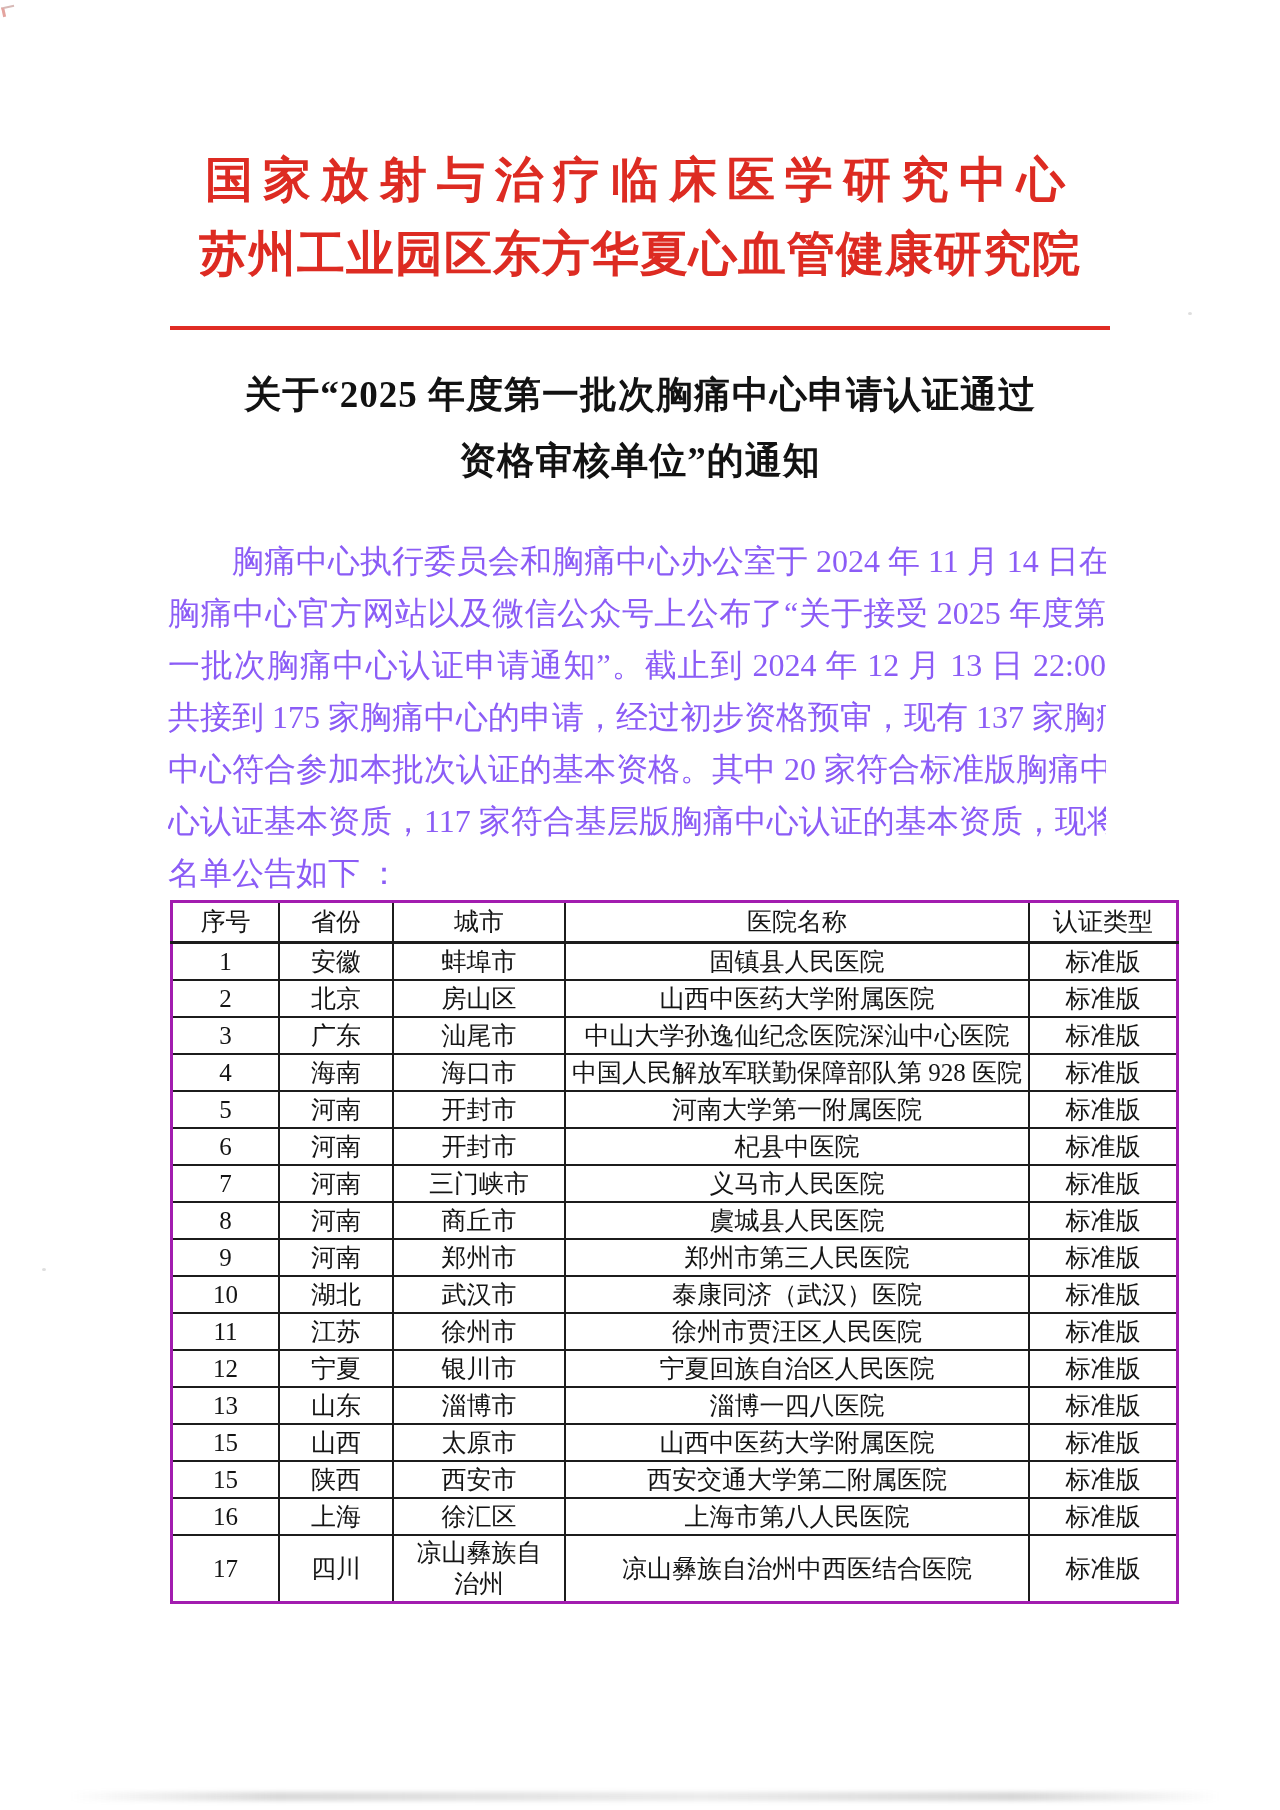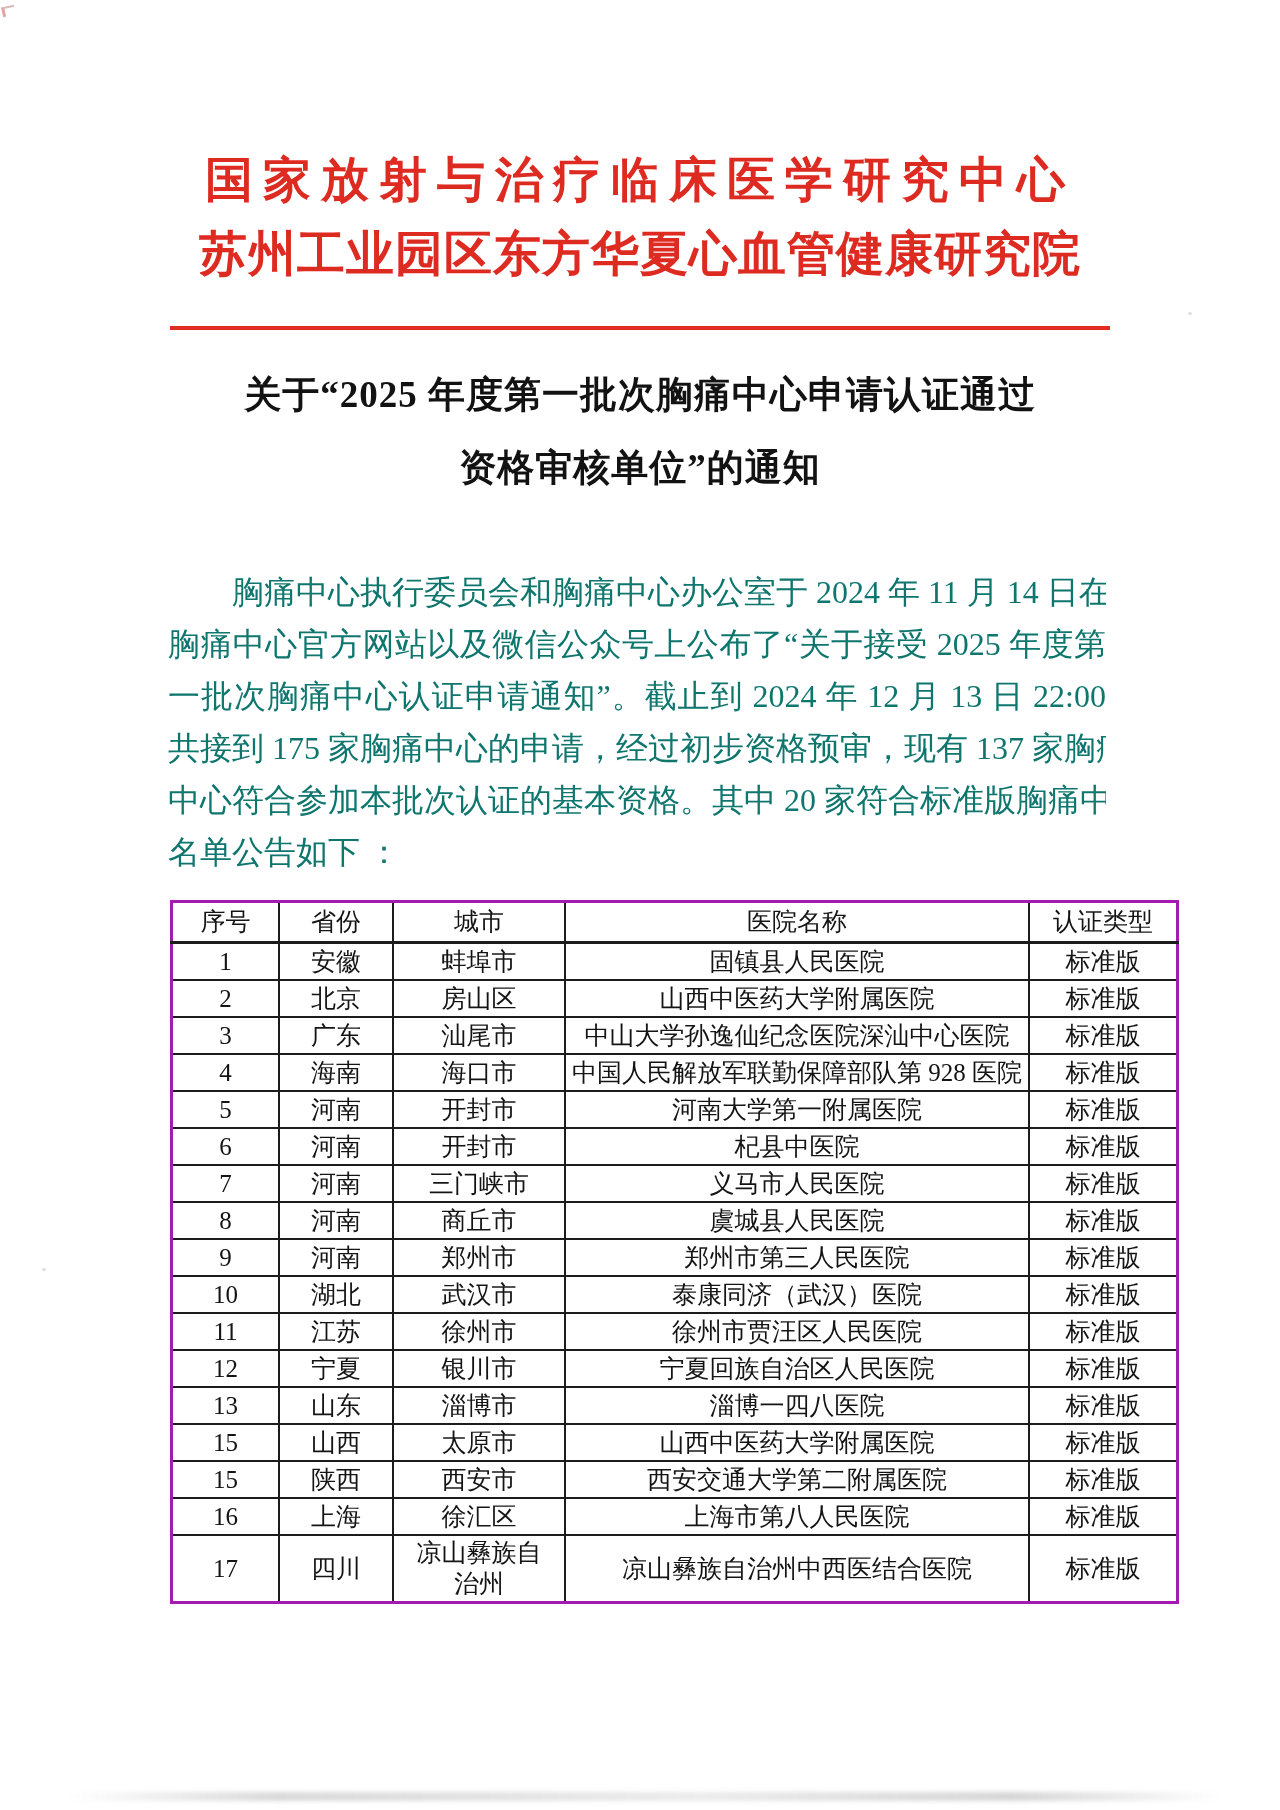--- a/index.html
+++ b/index.html
@@ -25,25 +25,25 @@
   .red-rule{
     position:absolute;left:170px;top:326px;width:940px;height:4px;
     background:#e02c24;
   }
   
   .notice-title{position:absolute;left:120px;right:120px;top:368px;text-align:center;}
   .title-line{
     font-size:37px;font-weight:bold;line-height:54px;color:#121212;
     white-space:nowrap;letter-spacing:1px;
   }
-  .title-line.second{margin-top:19px;}
+  .title-line.second{margin-top:12px;}
   
   .body-text{
-    position:absolute;left:168px;top:566px;width:938px;
-    font-size:32px;line-height:52px;color:#0f766e;
+    position:absolute;left:168px;top:535px;width:938px;
+    font-size:32px;line-height:52px;color:#8b5cf6;
   }
   .body-line{
     text-align:justify;text-align-last:justify;
     height:52px;overflow:hidden;white-space:nowrap;
   }
   .body-line.first{text-indent:64px;}
   .body-line.last{text-align-last:left;white-space:normal;}
   
   .list-table{
     position:absolute;left:170px;top:900px;width:935px;
@@ -91,20 +91,21 @@
     <div class="title-line">关于“2025 年度第一批次胸痛中心申请认证通过</div>
     <div class="title-line second">资格审核单位”的通知</div>
   </div>
 
   <div class="body-text">
     <div class="body-line first">胸痛中心执行委员会和胸痛中心办公室于 2024 年 11 月 14 日在</div>
     <div class="body-line">胸痛中心官方网站以及微信公众号上公布了“关于接受 2025 年度第</div>
     <div class="body-line">一批次胸痛中心认证申请通知”。截止到 2024 年 12 月 13 日 22:00</div>
     <div class="body-line">共接到 175 家胸痛中心的申请，经过初步资格预审，现有 137 家胸痛</div>
     <div class="body-line">中心符合参加本批次认证的基本资格。其中 20 家符合标准版胸痛中</div>
+    <div class="body-line">心认证基本资质，117 家符合基层版胸痛中心认证的基本资质，现将</div>
     <div class="body-line last">名单公告如下 ：</div>
   </div>
 
   <table class="list-table">
     <thead>
       <tr>
         <th style="width:93px">序号</th>
         <th style="width:100px">省份</th>
         <th style="width:158px">城市</th>
         <th style="width:450px">医院名称</th>

